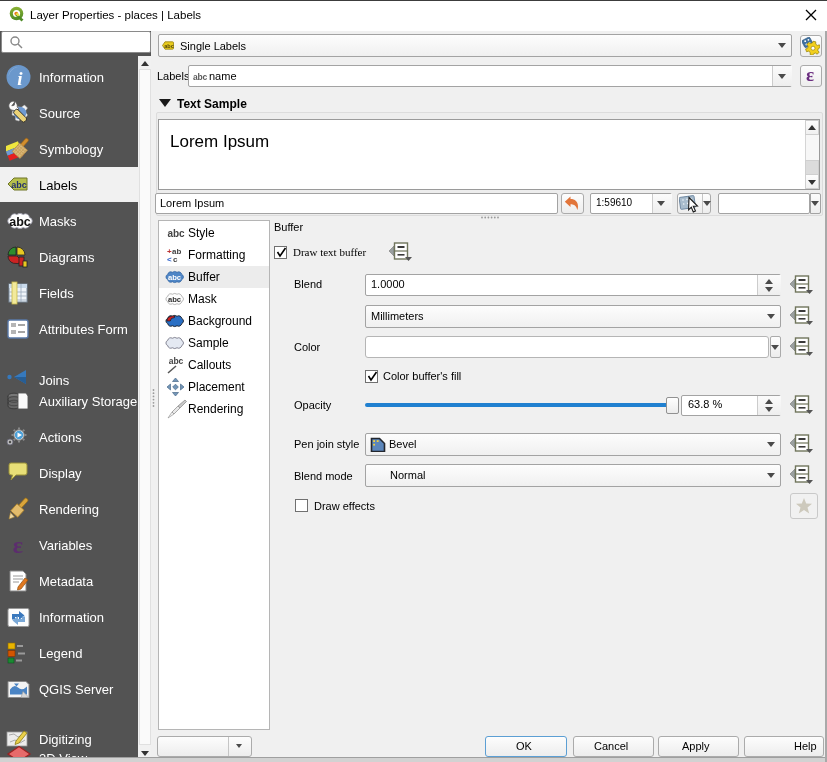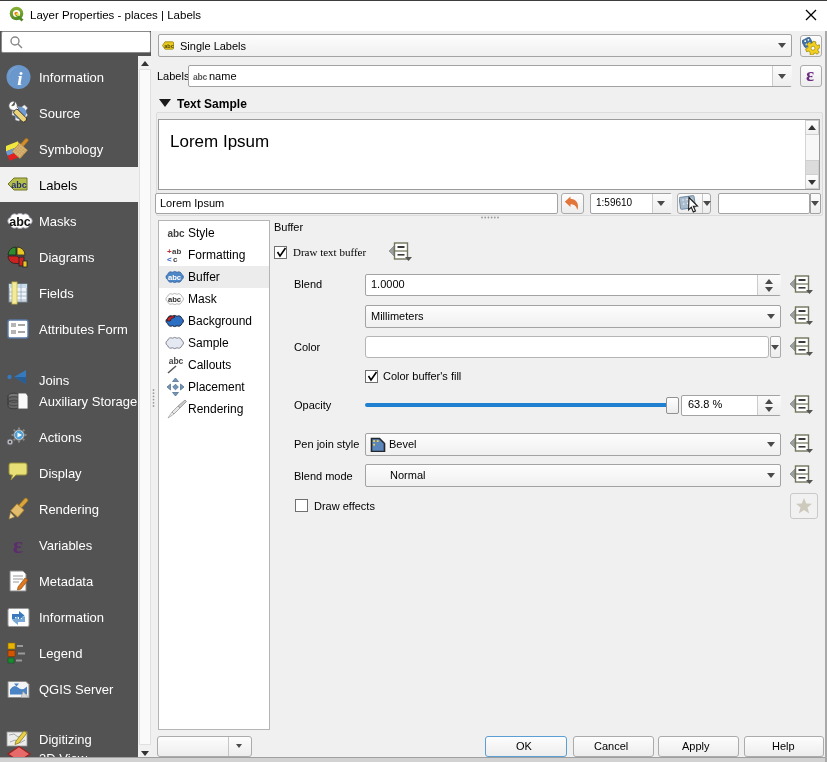--- a/index.html
+++ b/index.html
@@ -534,16 +534,16 @@
 <div class="abs" style="left:228px;top:737px;width:1px;height:19px;background:#c5c5c5;"></div>
 <div class="lbl" style="left:175px;top:780px;font-weight:bold;">Style</div>
 <div class="darr" style="left:236px;top:744px;border-top-width:4px;border-left-width:3.5px;border-right-width:3.5px;"></div>
 <div class="btn" style="left:485px;top:736px;width:82px;height:21px;border:1px solid #5c9fd4;"></div>
 <div class="lbl" style="left:516px;top:740px;">OK</div>
 <div class="btn" style="left:573px;top:736px;width:81px;height:21px;"></div>
 <div class="lbl" style="left:594px;top:740px;">Cancel</div>
 <div class="btn" style="left:658px;top:736px;width:81px;height:21px;"></div>
 <div class="lbl" style="left:682px;top:740px;">Apply</div>
 <div class="btn" style="left:744px;top:736px;width:80px;height:21px;"></div>
-<div class="lbl" style="left:748px;top:740px;padding-left:24px;">Help</div>
+<div class="lbl" style="left:770px;top:740px;padding-left:24px;">Help</div>
 
 <div class="abs" style="left:0;top:757px;width:827px;height:5px;background:#d2d2d2;border-top:1px solid #9f9f9f;box-sizing:border-box;"></div>
 <div class="abs" style="left:825px;top:31px;width:2px;height:731px;background:#a9a9a9;"></div>
 
 </body></html>

